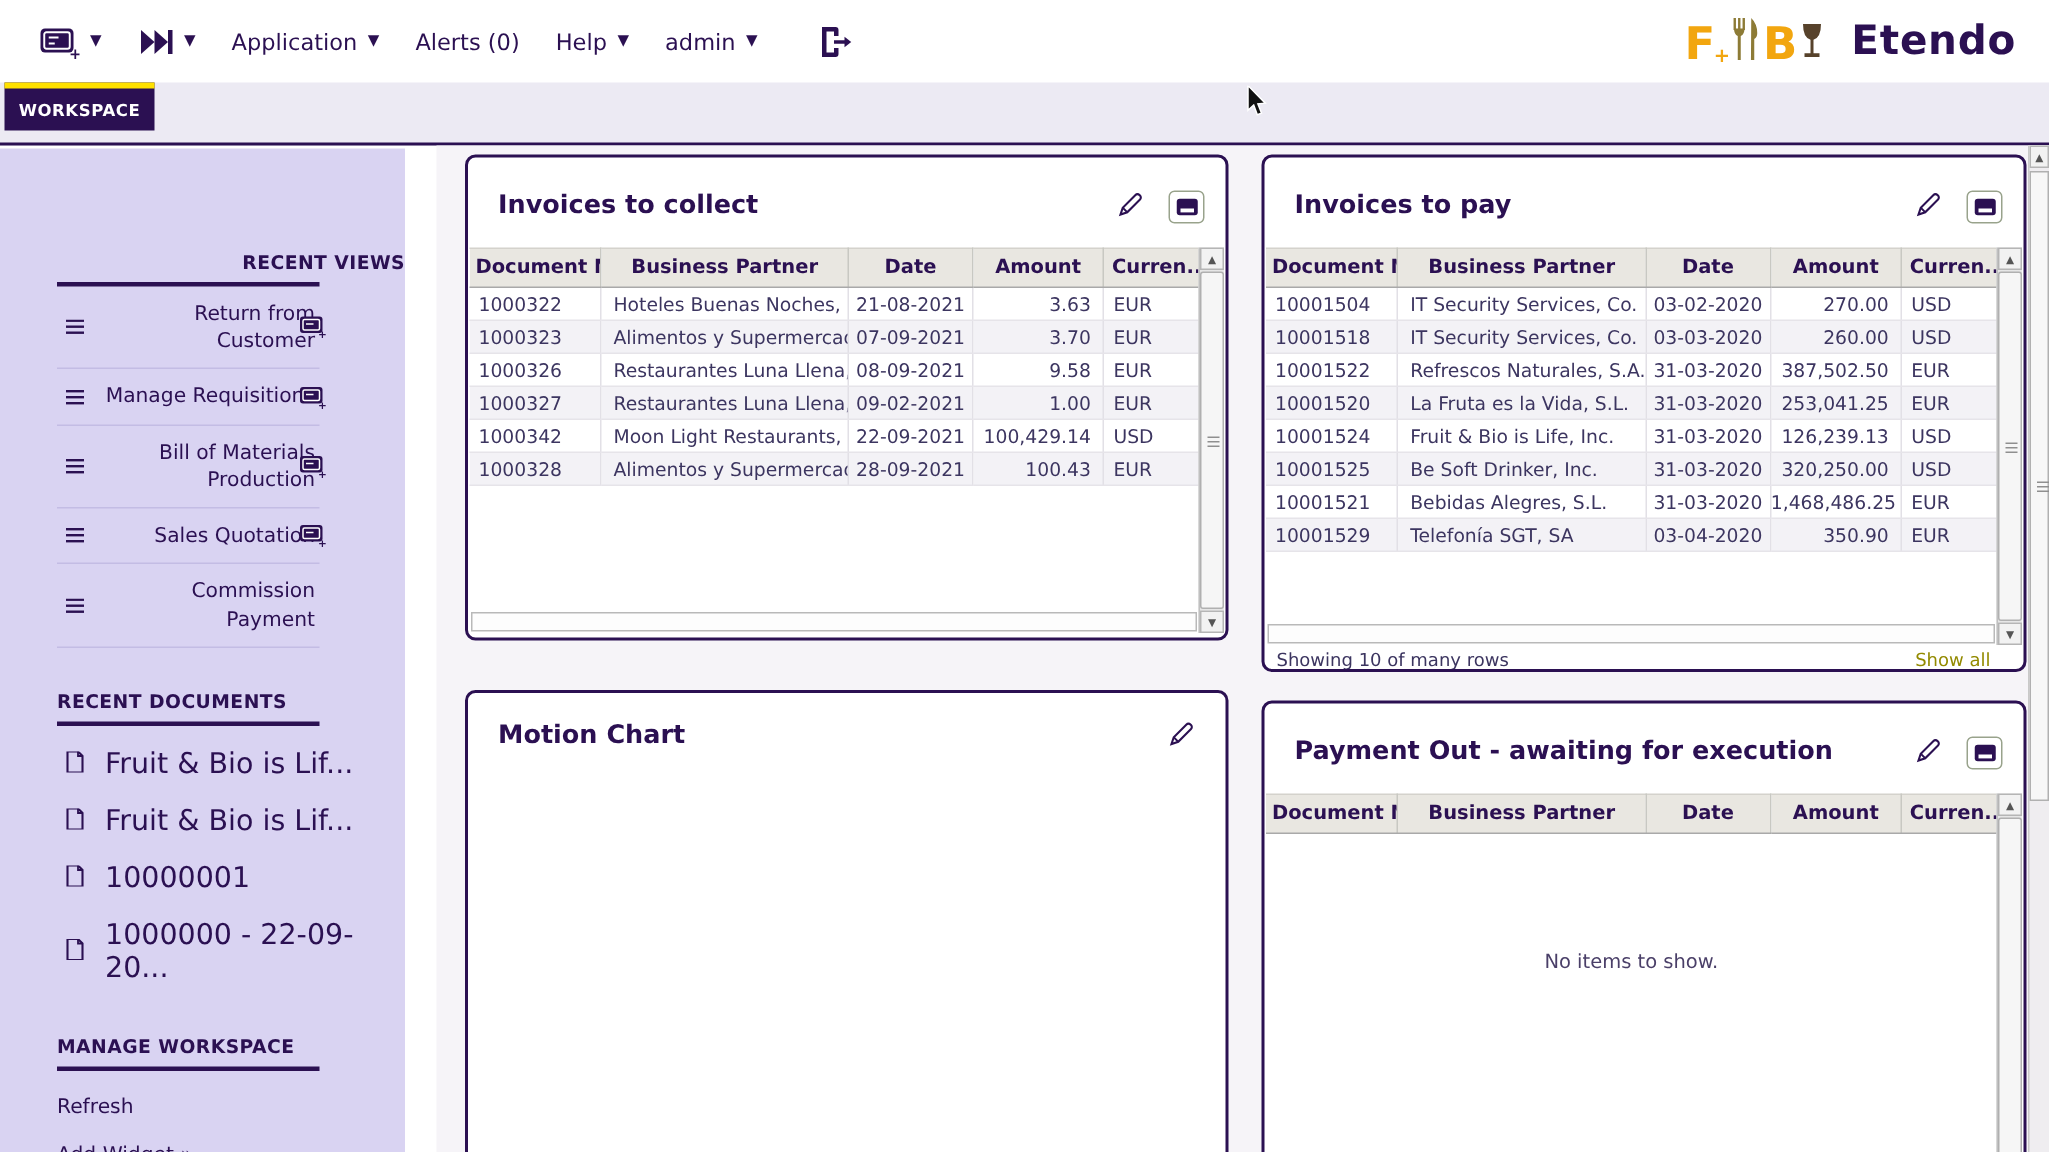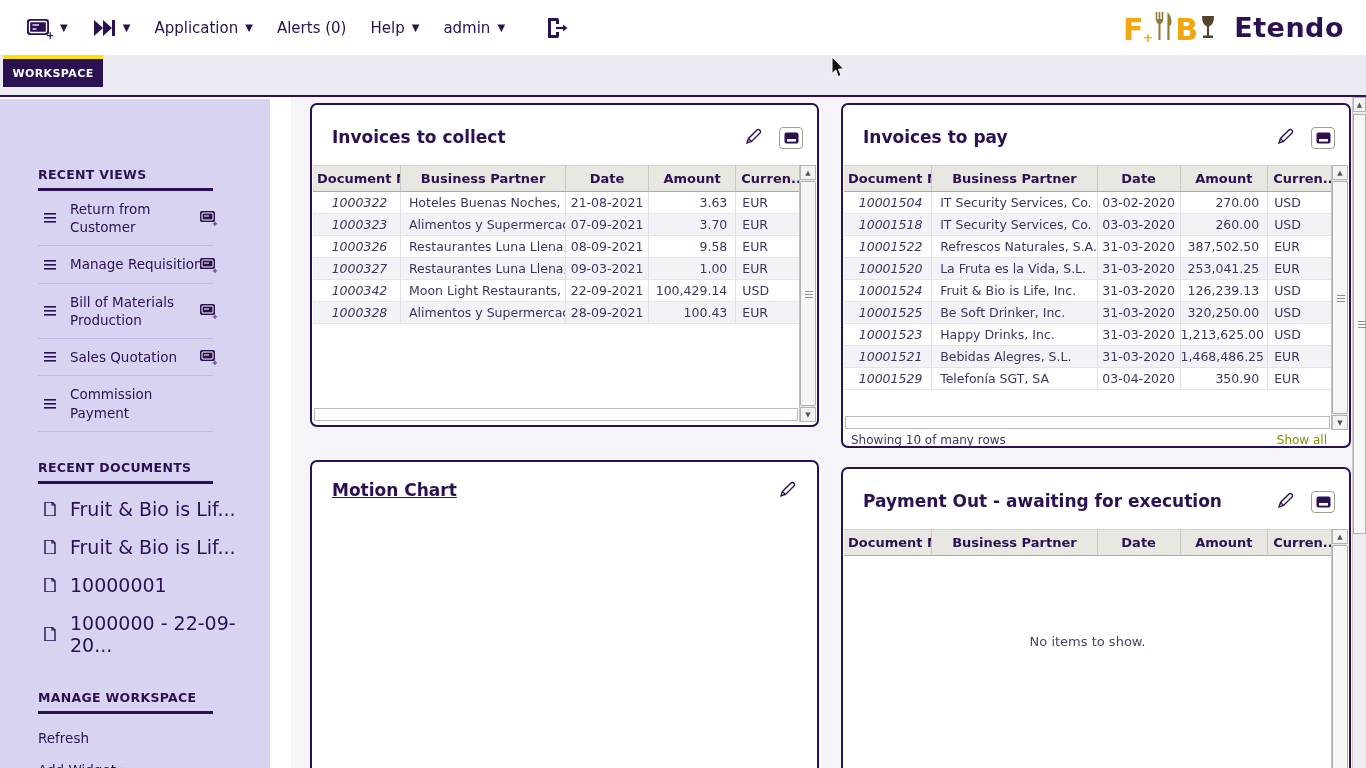--- a/index.html
+++ b/index.html
@@ -60,21 +60,21 @@
   .wtab th { background:#e9e7e1; color:#2b1052; font-size:13px; font-weight:600; height:26px;
              border-right:1px solid #c8c8c2; border-bottom:1px solid #a9a9a9; border-top:1px solid #d4d2cc;
              overflow:hidden; white-space:nowrap; }
   .wtab th:last-child { border-right:none; }
   .wtab td { color:#3c3560; font-size:12.5px; height:22px; border-right:1px solid #e2e0e6;
              border-bottom:1px solid #e6e4e9; overflow:hidden; white-space:nowrap; }
   .wtab td:last-child { border-right:none; }
   .wtab tr:nth-child(even) td { background:#f3f2f6; }
   th.h-doc { text-align:left; padding-left:4px; }
   th.h-cur { text-align:left; padding-left:5px; }
-  td.c-doc { text-align:center; padding-left:6px;font-style:italic; }
+  td.c-doc { text-align:left; padding-left:6px; }
   td.c-bp  { text-align:left; padding-left:8px; }
   td.c-date{ text-align:center; }
   td.c-amt { text-align:right; padding-right:8px; }
   td.c-cur { text-align:left; padding-left:6px; }
 
   .vscroll { position:absolute; right:0; top:0; bottom:0; width:17px; background:#e6e6e6; border-left:1px solid #c0c0c0; }
   .sc-btn { position:absolute; left:0; width:16px; height:15px; background:#f2f2f2; border:1px solid #b5b5b5;
             display:flex; align-items:center; justify-content:center; font-size:7px; color:#555; cursor:pointer; }
   .sc-up { top:0; }
   .sc-down { bottom:0; }
@@ -178,21 +178,21 @@
     </div>
   </div>
 
   <div class="tabstrip">
     <div class="tab-active">
       <span>WORKSPACE</span>
     </div>
   </div>
 
   <div class="sidebar">
-    <div class="sb-section" style="margin-top:68px;">
+    <div class="sb-section" style="margin-top:68px;text-align:right;">
       <div class="sb-title">RECENT VIEWS</div>
       <div class="sb-underline"></div>
 
       <div class="sb-item">
         <span class="left-ic">
           <svg width="12" height="10" viewBox="0 0 12 10">
               <rect y="0" width="12" height="1.6" fill="#2b1052"></rect>
               <rect y="4" width="12" height="1.6" fill="#2b1052"></rect>
               <rect y="8" width="12" height="1.6" fill="#2b1052"></rect>
             </svg>
@@ -380,21 +380,21 @@
               <tr>
                 <td class="c-doc">1000326</td>
                 <td class="c-bp">Restaurantes Luna Llena, S.A</td>
                 <td class="c-date">08-09-2021</td>
                 <td class="c-amt">9.58</td>
                 <td class="c-cur">EUR</td>
               </tr>
               <tr>
                 <td class="c-doc">1000327</td>
                 <td class="c-bp">Restaurantes Luna Llena, S.A</td>
-                <td class="c-date">09-03-2021</td>
+                <td class="c-date">09-02-2021</td>
                 <td class="c-amt">1.00</td>
                 <td class="c-cur">EUR</td>
               </tr>
               <tr>
                 <td class="c-doc">1000342</td>
                 <td class="c-bp">Moon Light Restaurants, Co.</td>
                 <td class="c-date">22-09-2021</td>
                 <td class="c-amt">100,429.14</td>
                 <td class="c-cur">USD</td>
               </tr>
@@ -487,27 +487,20 @@
                 <td class="c-cur">USD</td>
               </tr>
               <tr>
                 <td class="c-doc">10001525</td>
                 <td class="c-bp">Be Soft Drinker, Inc.</td>
                 <td class="c-date">31-03-2020</td>
                 <td class="c-amt">320,250.00</td>
                 <td class="c-cur">USD</td>
               </tr>
               <tr>
-                <td class="c-doc">10001523</td>
-                <td class="c-bp">Happy Drinks, Inc.</td>
-                <td class="c-date">31-03-2020</td>
-                <td class="c-amt">1,213,625.00</td>
-                <td class="c-cur">USD</td>
-              </tr>
-              <tr>
                 <td class="c-doc">10001521</td>
                 <td class="c-bp">Bebidas Alegres, S.L.</td>
                 <td class="c-date">31-03-2020</td>
                 <td class="c-amt">1,468,486.25</td>
                 <td class="c-cur">EUR</td>
               </tr>
               <tr>
                 <td class="c-doc">10001529</td>
                 <td class="c-bp">Telefonía SGT, SA</td>
                 <td class="c-date">03-04-2020</td>
@@ -525,21 +518,21 @@
         </div>
         <div class="hstrip" style="bottom:1px;"></div>
       </div>
       <div class="wfooter">
         <span>Showing 10 of many rows</span>
         <span class="show-all">Show all</span>
       </div>
     </div>
 
     <div class="card" style="left:19px; top:363px; width:509px; height:318px;">
-      <div class="w-title" style="top:18px;text-decoration:underline;">Motion Chart</div>
+      <div class="w-title" style="top:18px;">Motion Chart</div>
       <div class="tool-btn pencil-pos-solo" style="top:16px;">
         <svg width="20" height="20" viewBox="0 0 20 20">
             <path d="M4 16 l1.5-4.5 L14 3 a1.8 1.8 0 0 1 2.6 0 l0.4 0.4 a1.8 1.8 0 0 1 0 2.6 L8.5 14.5 z" fill="none" stroke="#2b1052" stroke-width="1.4"></path>
             <line x1="5.5" y1="11.5" x2="8.5" y2="14.5" stroke="#2b1052" stroke-width="1.2"></line>
           </svg>
       </div>
     </div>
 
     <div class="card" style="left:550px; top:370px; width:510px; height:311px;">
       <div class="w-title">Payment Out - awaiting for execution</div>

